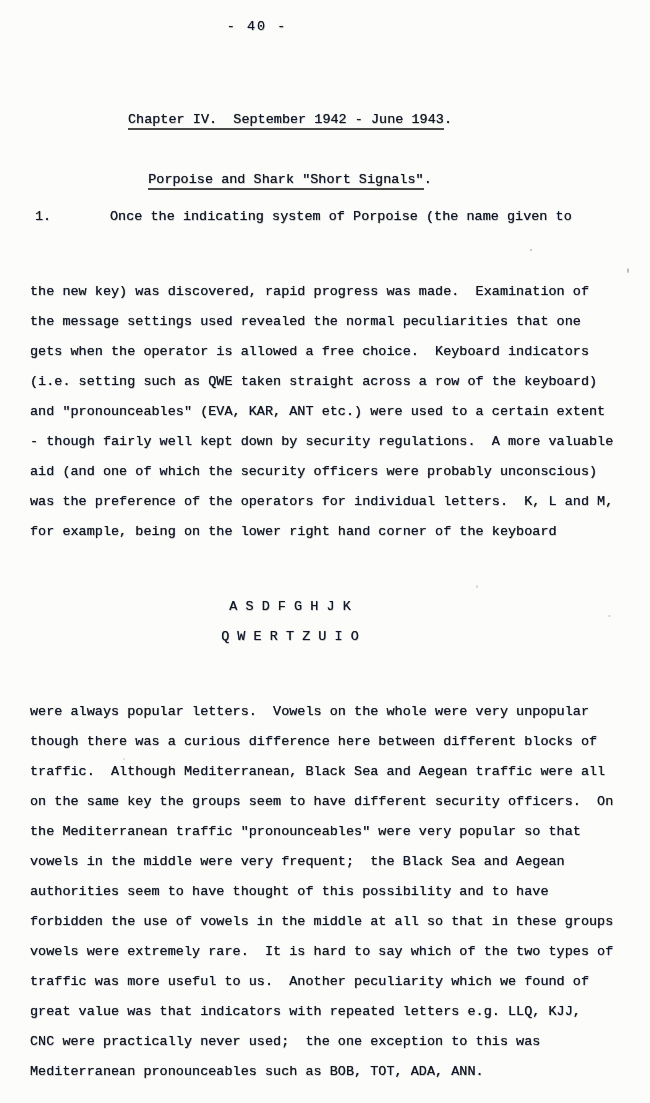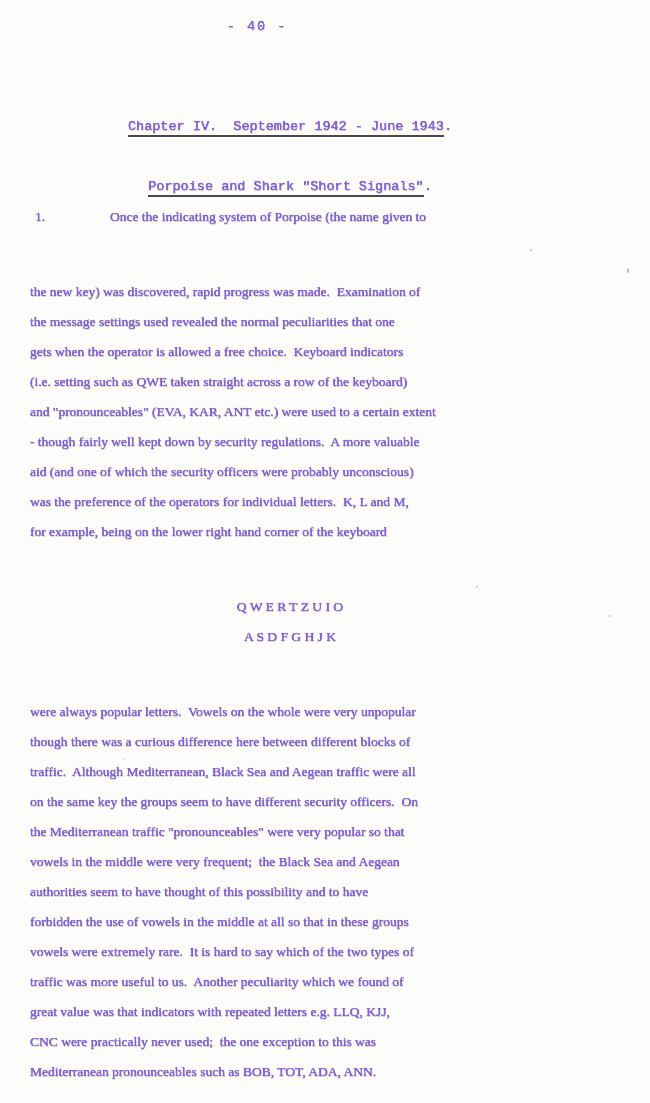--- a/index.html
+++ b/index.html
@@ -7,35 +7,35 @@
     padding: 0;
     background: #e8e8e6;
   }
   .page {
     position: relative;
     width: 650px;
     height: 1103px;
     background: #fcfcfa;
     font-family: "Liberation Mono", "DejaVu Sans Mono", monospace;
     font-size: 13.5px;
-    color: #8b5cf6;
+    color: #0f172a;
     overflow: hidden;
     text-shadow: 0 0 0.7px rgba(45,43,39,0.85), 0.5px 0.5px 0 rgba(45,43,39,0.22);
   }
   .pageno {
     position: absolute;
     top: 19px;
     left: 0;
     width: 514px;            
     text-align: center;
     letter-spacing: 2px;
   }
   .heading {
     position: absolute;
-    top: 87px;
+    top: 80px;
     left: 0;
     width: 580px;            
     text-align: center;
     white-space: pre;
   }
   .heading .h-line { line-height: 19px; }
   .heading .sub { margin-top: 11px; }
   .u {
     border-bottom: 2px solid rgba(43,42,38,0.85);
     padding-bottom: 1px;
@@ -44,21 +44,20 @@
     position: absolute;
     top: 157px;
     left: 30px;
     width: 600px;
     white-space: pre;
   }
   .line {
     height: 30px;
     line-height: 30px;
     white-space: pre;
-    font-family: Liberation Serif, serif;
   }
   .pnum {
     display: inline-block;
     width: 80px;
     padding-left: 5px;
     box-sizing: border-box;
   }
   .kbd .line {
     width: 520px;            
     text-align: center;
@@ -85,21 +84,21 @@
     <div class="h-line"><span class="u">Chapter IV.  September 1942 - June 1943</span><span>.</span></div>
     <div class="h-line sub"><span class="u">Porpoise and Shark "Short Signals"</span><span>.</span></div>
   </div>
 
   <div class="body">
 
     <div class="line"><span class="pnum">1.</span><span>Once the indicating system of Porpoise (the name given to</span></div>
 
     <div><div class="line">the new key) was discovered, rapid progress was made.  Examination of</div><div class="line">the message settings used revealed the normal peculiarities that one</div><div class="line">gets when the operator is allowed a free choice.  Keyboard indicators</div><div class="line">(i.e. setting such as QWE taken straight across a row of the keyboard)</div><div class="line">and "pronounceables" (EVA, KAR, ANT etc.) were used to a certain extent</div><div class="line">- though fairly well kept down by security regulations.  A more valuable</div><div class="line">aid (and one of which the security officers were probably unconscious)</div><div class="line">was the preference of the operators for individual letters.  K, L and M,</div><div class="line">for example, being on the lower right hand corner of the keyboard</div></div>
 
-    <div class="kbd"><div class="line">Q W E R T Z U I O</div><div class="line">A S D F G H J K</div></div>
+    <div class="kbd"><div class="line">A S D F G H J K</div><div class="line">Q W E R T Z U I O</div></div>
 
     <div><div class="line">were always popular letters.  Vowels on the whole were very unpopular</div><div class="line">though there was a curious difference here between different blocks of</div><div class="line">traffic.  Although Mediterranean, Black Sea and Aegean traffic were all</div><div class="line">on the same key the groups seem to have different security officers.  On</div><div class="line">the Mediterranean traffic "pronounceables" were very popular so that</div><div class="line">vowels in the middle were very frequent;  the Black Sea and Aegean</div><div class="line">authorities seem to have thought of this possibility and to have</div><div class="line">forbidden the use of vowels in the middle at all so that in these groups</div><div class="line">vowels were extremely rare.  It is hard to say which of the two types of</div><div class="line">traffic was more useful to us.  Another peculiarity which we found of</div><div class="line">great value was that indicators with repeated letters e.g. LLQ, KJJ,</div><div class="line">CNC were practically never used;  the one exception to this was</div><div class="line">Mediterranean pronounceables such as BOB, TOT, ADA, ANN.</div></div>
 
     
 
     
 
   </div>
 
   <div class="speck s1"></div>

